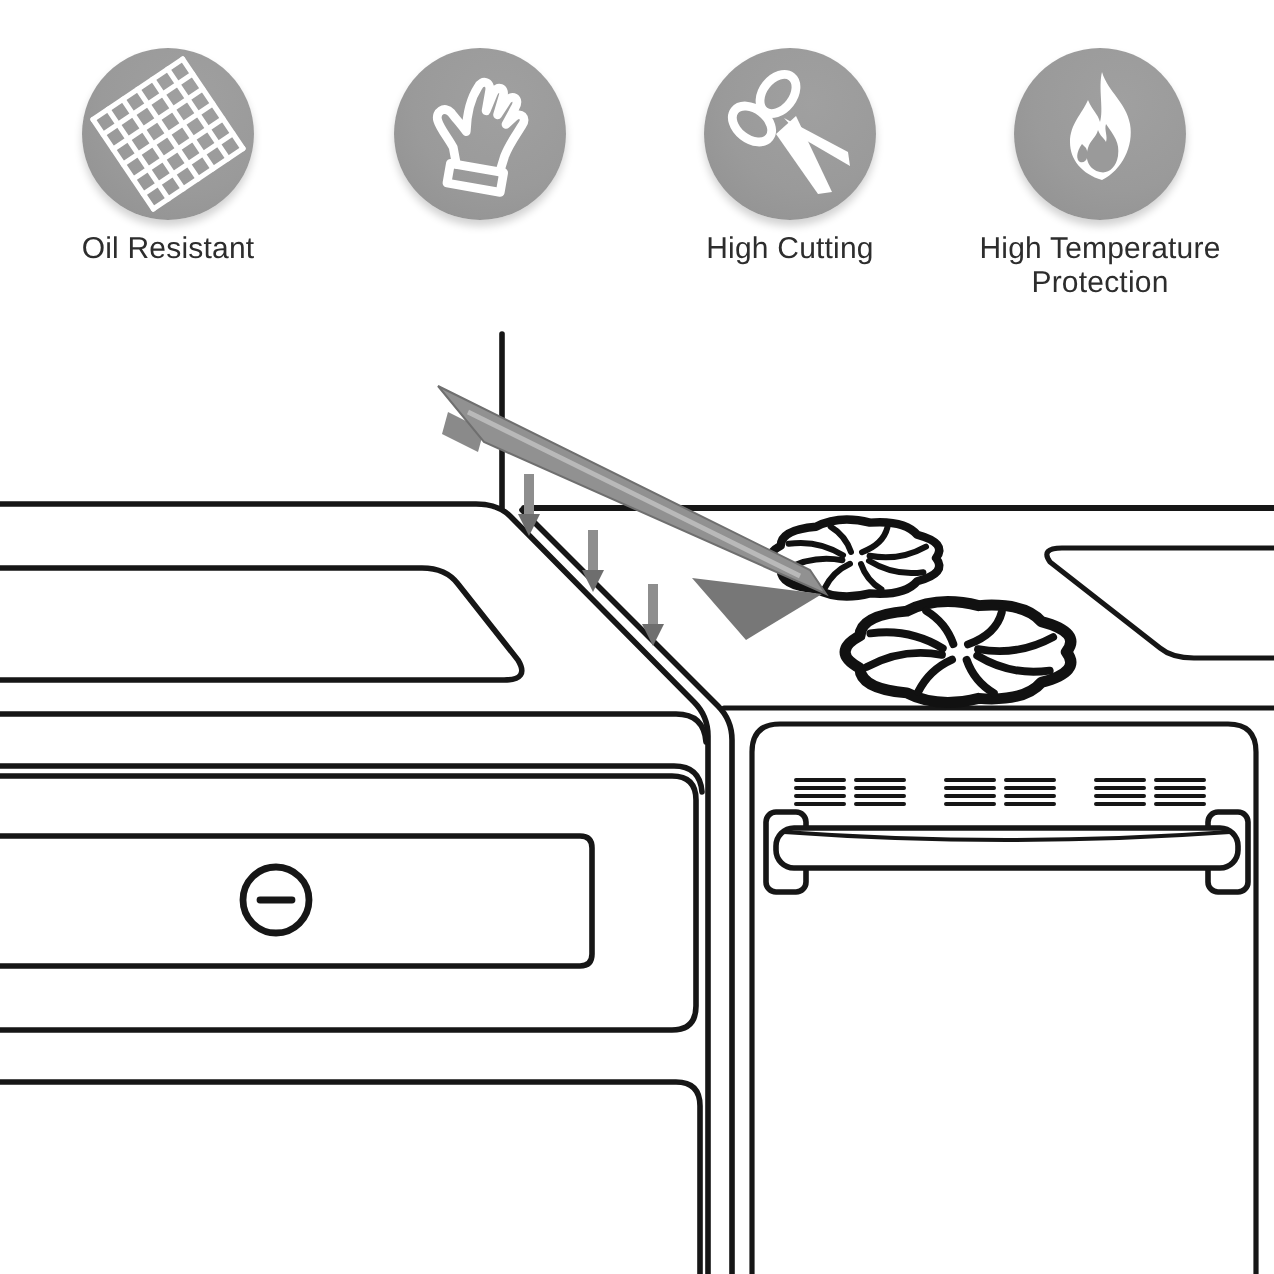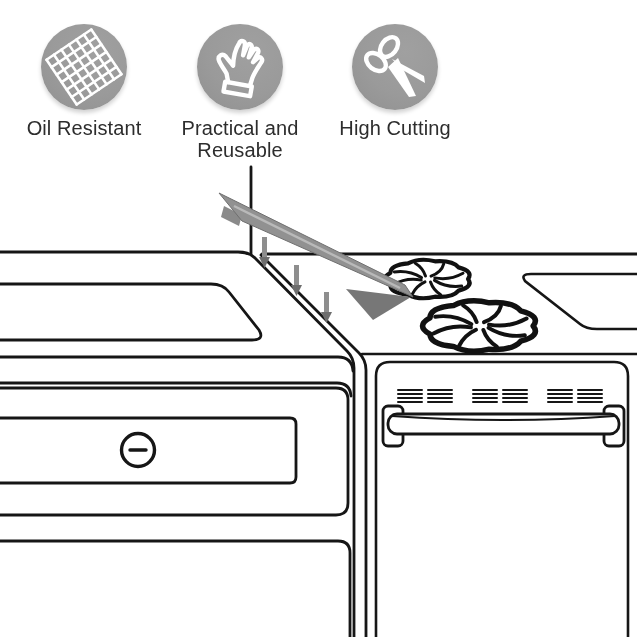--- a/index.html
+++ b/index.html
@@ -9,21 +9,21 @@
   }
   .feature{position:absolute;top:24px;width:170px;text-align:center;}
   .icon-circle{
     width:86px;height:86px;margin:0 auto;border-radius:50%;
     background:radial-gradient(circle at 62% 32%, #a0a0a0 0%, #9a9a9a 55%, #909090 100%);
     box-shadow:0 3px 4px rgba(0,0,0,0.18);
     display:flex;align-items:center;justify-content:center;
   }
   .icon-circle svg{display:block;}
   .feature-label{
-    margin-top:7px;font-size:20px;line-height:1.12;color:#2d2d2d;letter-spacing:0.1px;
+    margin-top:7px;font-size:15px;line-height:1.12;color:#2d2d2d;letter-spacing:0.1px;
   }
   .illustration{position:absolute;left:0;top:0;}
 </style>
 </head>
 <body>
 
 <div class="canvas">
 
   <div class="feature" style="left:-1px">
     <div class="icon-circle">
@@ -46,43 +46,54 @@
         <g transform="rotate(10 43 43)" stroke="#ffffff" stroke-width="4.4" fill="none" stroke-linecap="round" stroke-linejoin="round">
           <path d="M34,60 L31,52 C28,48 23,44 21,40 C19,36 23,32 27,35 C29,37 33,40 36,43
                    C35,36 35,27 38,20 C39,16 44,16 44,21 L44,31
                    L46,22 C47,17 52,18 51,23 L50,32
                    L53,25 C55,20 60,22 58,27 L55,36
                    L58,32 C61,28 65,31 63,35 C61,40 58,46 57,52 L56,60"></path>
           <rect x="31" y="60" width="27" height="10" fill="none"></rect>
         </g>
       </svg>
     </div>
-    <div class="feature-label">
-      <div>Practical and</div>
-      <div>Reusable</div>
-    </div>
   </div>
 
   <div class="feature" style="left:310px">
     <div class="icon-circle">
       <svg width="86" height="86" viewBox="0 0 86 86">
         <g>
           <ellipse cx="37" cy="23" rx="7.5" ry="11" transform="rotate(38 37 23)" fill="none" stroke="#ffffff" stroke-width="4.4"></ellipse>
           <ellipse cx="24" cy="38" rx="11" ry="7.5" transform="rotate(38 24 38)" fill="none" stroke="#ffffff" stroke-width="4.4"></ellipse>
           <polygon points="36,43 46,34 64,72 57,73" fill="#ffffff"></polygon>
           <polygon points="40,35 49,45 73,59 72,52" fill="#ffffff"></polygon>
         </g>
       </svg>
     </div>
     <div class="feature-label">
       <div>High Cutting</div>
       <div></div>
     </div>
   </div>
 
+  <div class="feature" style="left:465px">
+    <div class="icon-circle">
+      <svg width="86" height="86" viewBox="0 0 86 86">
+        <path d="M44,12 C47,22 56,27 58,38 C60,49 54,61 44,66 C34,63 28,56 28,47
+                 C28,38 34,33 37,26 C39,31 42,33 43,37 C45,31 42,20 44,12 Z" fill="#ffffff"></path>
+        <path d="M46,38 C50,44 53,47 52,54 C51,60 47,63 43,62 C38,61 35,56 37,50
+                 C38,46 41,45 42,41 C43,44 45,45 46,47 C47,44 45,41 46,38 Z" fill="#9a9a9a"></path>
+        <path d="M36,50 C38,54 36,58 33,57 C31,56 31,52 34,48 Z" fill="#9a9a9a"></path>
+      </svg>
+    </div>
+    <div class="feature-label">
+      <div>High Temperature</div>
+      <div>Protection</div>
+    </div>
+  </div>
 
   <svg class="illustration" width="637" height="637" viewBox="0 0 637 637">
 
     <g stroke="#161616" stroke-width="2.8" fill="none" stroke-linecap="round">
 
       <path d="M251,167 V254"></path>
 
       <path d="M-5,252 H238 Q249,252 255,258 L347,351 Q354,358 354,368 L354,637"></path>
 
       <path d="M261,255 L359,353 Q366,360 366,370 L366,637"></path>

